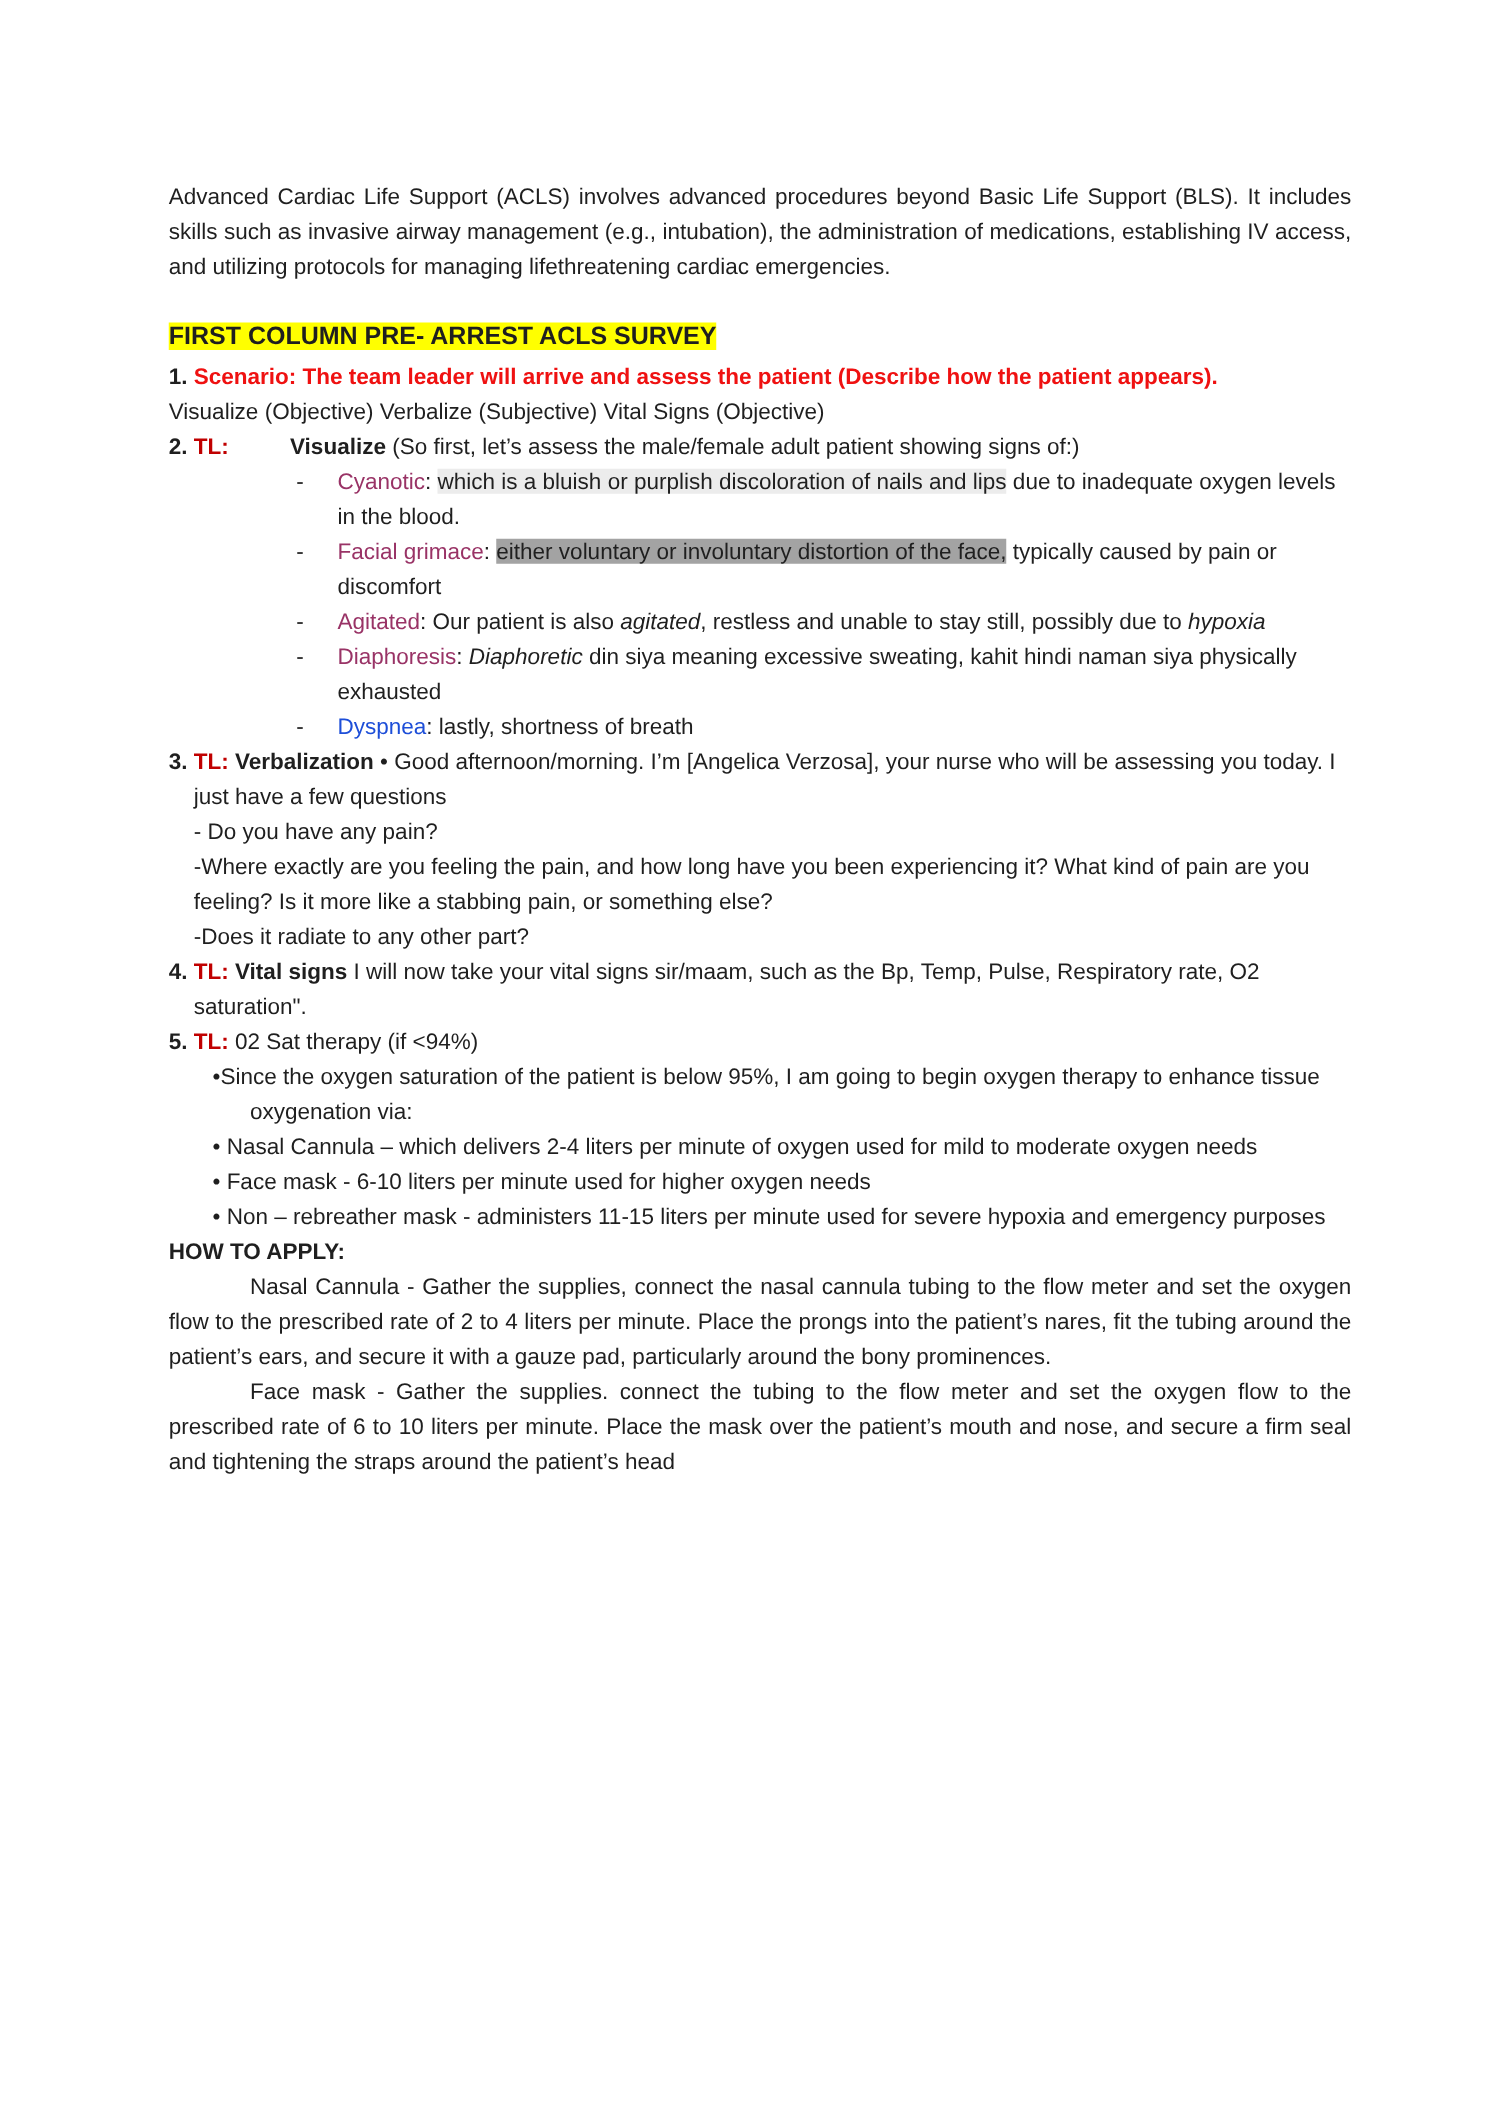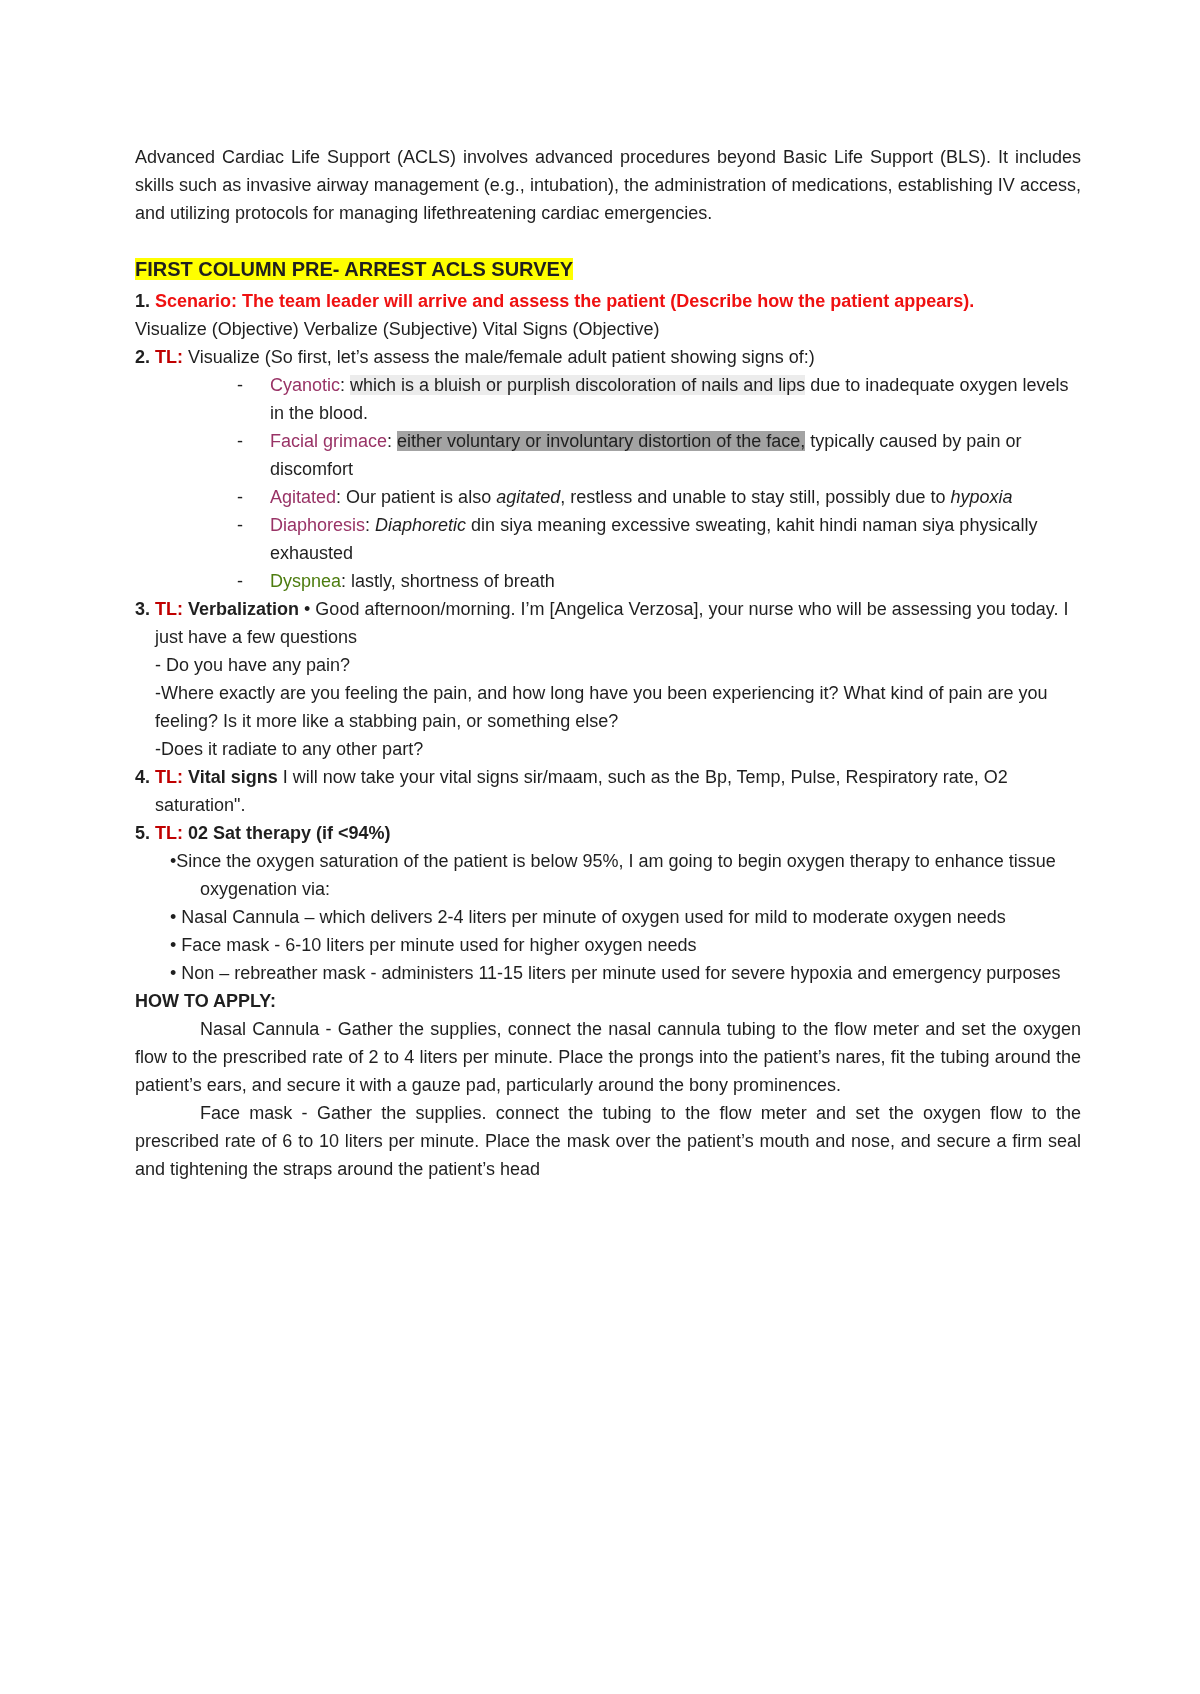--- a/index.html
+++ b/index.html
@@ -31,47 +31,47 @@
 </style>
 </head>
 <body>
 
 <div class="page">
   <div class="content">
       <div class="blk para"><span>Advanced Cardiac Life Support (ACLS) involves advanced procedures beyond Basic Life Support (BLS). It includes skills such as invasive airway management (e.g., intubation), the administration of medications, establishing IV access, and utilizing protocols for managing lifethreatening cardiac emergencies.</span></div>
       <div class="blk heading"><span style="font-weight: 700; background-color: rgb(255, 255, 0);">FIRST COLUMN PRE- ARREST ACLS SURVEY</span></div>
       <div class="blk item"><span style="font-weight: 700;">1. </span><span style="font-weight: 700; color: rgb(239, 17, 17);">Scenario: The team leader will arrive and assess the patient (Describe how the patient appears).</span></div>
       <div class="blk para"><span>Visualize (Objective) Verbalize (Subjective) Vital Signs (Objective)</span></div>
-      <div class="blk item"><span style="font-weight: 700;">2. </span><span style="font-weight: 700; color: rgb(192, 0, 0);">TL:</span><span> </span><span style="font-weight: 400;">Visualize</span><span> (So first, let’s assess the male/female adult patient showing signs of:)</span></div>
+      <div class="blk item"><span style="font-weight: 700;">2. </span><span style="font-weight: 700; color: rgb(192, 0, 0);">TL:</span><span> </span><span style="font-weight: 700; margin-left: 44px;">Visualize</span><span> (So first, let’s assess the male/female adult patient showing signs of:)</span></div>
       <div class="blk dash">
         <span class="marker">-</span>
         <div class="dash-text"><span style="color: rgb(153, 51, 102);">Cyanotic</span><span>: </span><span style="background-color: rgb(236, 236, 236);">which is a bluish or purplish discoloration of nails and lips</span><span> due to inadequate oxygen levels in the blood.</span></div>
       </div>
       <div class="blk dash">
         <span class="marker">-</span>
         <div class="dash-text"><span style="color: rgb(153, 51, 102);">Facial grimace</span><span>: </span><span style="background-color: #a3a3a3;">either voluntary or involuntary distortion of the face,</span><span> typically caused by pain or discomfort</span></div>
       </div>
       <div class="blk dash">
         <span class="marker">-</span>
         <div class="dash-text"><span style="color: rgb(153, 51, 102);">Agitated</span><span>: Our patient is also </span><span style="font-style: italic;">agitated</span><span>, restless and unable to stay still, possibly due to </span><span style="font-style: italic;">hypoxia</span></div>
       </div>
       <div class="blk dash">
         <span class="marker">-</span>
         <div class="dash-text"><span style="color: rgb(153, 51, 102);">Diaphoresis</span><span>: </span><span style="font-style: italic;">Diaphoretic</span><span> din siya meaning excessive sweating, kahit hindi naman siya physically exhausted</span></div>
       </div>
       <div class="blk dash">
         <span class="marker">-</span>
-        <div class="dash-text"><span style="color: #4d7c0f; text-align: center;">Dyspnea</span><span>: lastly, shortness of breath</span></div>
+        <div class="dash-text"><span style="color: #1d4ed8; text-align: center;">Dyspnea</span><span>: lastly, shortness of breath</span></div>
       </div>
       <div class="blk item-hang"><span style="font-weight: 700;">3. </span><span style="font-weight: 700; color: rgb(192, 0, 0);">TL:</span><span> </span><span style="font-weight: 700;">Verbalization</span><span> • Good afternoon/morning. I’m [Angelica Verzosa], your nurse who will be assessing you today. I just have a few questions</span></div>
       <div class="blk question"><span>- Do you have any pain?</span></div>
       <div class="blk question"><span>-Where exactly are you feeling the pain, and how long have you been experiencing it? What kind of pain are you feeling? Is it more like a stabbing pain, or something else?</span></div>
       <div class="blk question"><span>-Does it radiate to any other part?</span></div>
       <div class="blk item-hang"><span style="font-weight: 700;">4. </span><span style="font-weight: 700; color: rgb(192, 0, 0);">TL:</span><span> </span><span style="font-weight: 700;">Vital signs</span><span> I will now take your vital signs sir/maam, such as the Bp, Temp, Pulse, Respiratory rate, O2 saturation".</span></div>
-      <div class="blk item"><span style="font-weight: 700;">5. </span><span style="font-weight: 700; color: rgb(192, 0, 0);">TL:</span><span> </span><span style="font-weight: 700;">02 Sat therapy (if &lt;94%)</span></div>
+      <div class="blk item"><span style="font-weight: 700;">5. </span><span style="font-weight: 700; color: rgb(192, 0, 0);">TL:</span><span> </span><span style="font-weight: 400;">02 Sat therapy (if &lt;94%)</span></div>
       <div class="blk bullet"><span>•Since the oxygen saturation of the patient is below 95%, I am going to begin oxygen therapy to enhance tissue oxygenation via:</span></div>
       <div class="blk bullet"><span>• Nasal Cannula – which delivers 2-4 liters per minute of oxygen used for mild to moderate oxygen needs</span></div>
       <div class="blk bullet"><span>• Face mask - 6-10 liters per minute used for higher oxygen needs</span></div>
       <div class="blk bullet"><span>• Non – rebreather mask - administers 11-15 liters per minute used for severe hypoxia and emergency purposes</span></div>
       <div class="blk para"><span style="font-weight: 700;">HOW TO APPLY:</span></div>
       <div class="blk para-indent"><span>Nasal Cannula - Gather the supplies, connect the nasal cannula tubing to the flow meter and set the oxygen flow to the prescribed rate of 2 to 4 liters per minute. Place the prongs into the patient’s nares, fit the tubing around the patient’s ears, and secure it with a gauze pad, particularly around the bony prominences.</span></div>
       <div class="blk para-indent"><span>Face mask - Gather the supplies. connect the tubing to the flow meter and set the oxygen flow to the prescribed rate of 6 to 10 liters per minute. Place the mask over the patient’s mouth and nose, and secure a firm seal and tightening the straps around the patient’s head</span></div>
     </div>
 </div>
 

